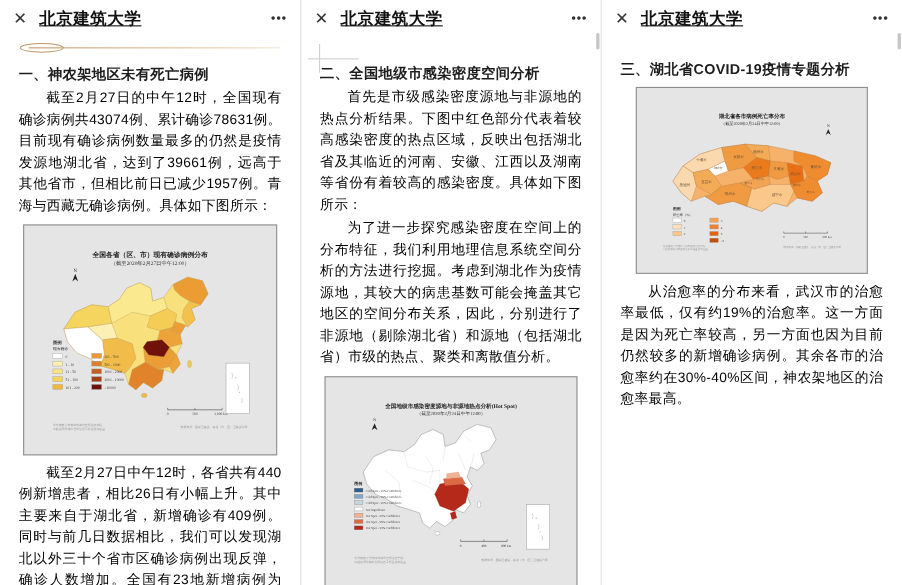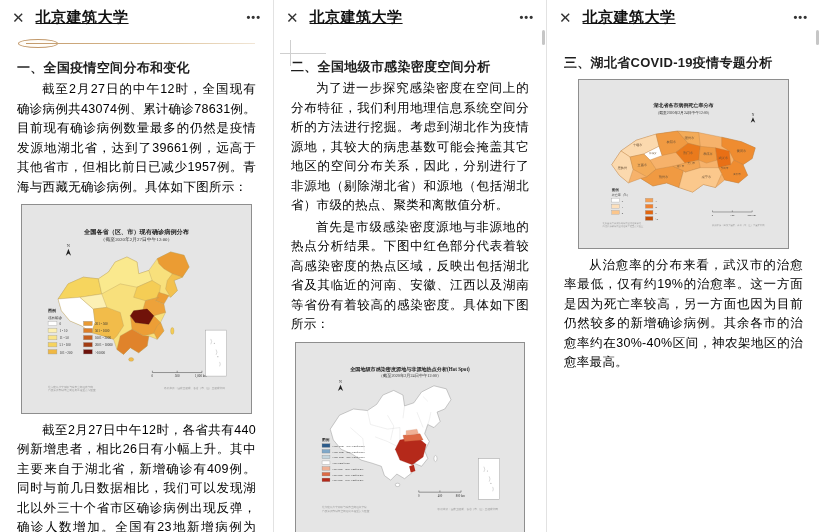--- a/index.html
+++ b/index.html
@@ -49,21 +49,21 @@
     <div class="app-header">
       <span class="win-close">✕</span>
       <span class="win-title">北京建筑大学</span>
       <span class="win-more">•••</span>
     </div>
     <div class="gold-divider">
       <span class="oval"></span>
       <span class="line"></span>
     </div>
     <div class="content">
-      <h2>一、全国疫情空间分布和变化</h2>
+      <h2>一、神农架地区未有死亡病例</h2>
       <p>截至2月27日的中午12时，全国现有确诊病例共43074例、累计确诊78631例。目前现有确诊病例数量最多的仍然是疫情发源地湖北省，达到了39661例，远高于其他省市，但相比前日已减少1957例。青海与西藏无确诊病例。具体如下图所示：</p>
 
       <div class="map-box">
         <svg viewBox="0 0 216 192">
           <text class="map-title" x="108" y="11" font-size="7" text-anchor="middle">全国各省（区、市）现有确诊病例分布</text>
           <text x="108" y="19" font-size="5.5" text-anchor="middle">（截至2020年2月27日中午12:00）</text>
 
           <g transform="translate(28,26)">
             <text x="3" y="0" font-size="5" text-anchor="middle">N</text>
             <polygon points="0,10 3,2 6,10 3,7.5" fill="#222"></polygon>
@@ -167,22 +167,22 @@
       <span class="win-title">北京建筑大学</span>
       <span class="win-more">•••</span>
     </div>
     <div class="scroll-tick"></div>
     <div class="crosshair">
         <span class="h"></span>
         <span class="v"></span>
       </div>
     <div class="content">
       <h2 style="margin-top:28px;font-family:Liberation Mono, monospace;">二、全国地级市感染密度空间分析</h2>
+      <p>首先是市级感染密度源地与非源地的热点分析结果。下图中红色部分代表着较高感染密度的热点区域，反映出包括湖北省及其临近的河南、安徽、江西以及湖南等省份有着较高的感染密度。具体如下图所示：</p>
       <p>为了进一步探究感染密度在空间上的分布特征，我们利用地理信息系统空间分析的方法进行挖掘。考虑到湖北作为疫情源地，其较大的病患基数可能会掩盖其它地区的空间分布关系，因此，分别进行了非源地（剔除湖北省）和源地（包括湖北省）市级的热点、聚类和离散值分析。</p>
-      <p>首先是市级感染密度源地与非源地的热点分析结果。下图中红色部分代表着较高感染密度的热点区域，反映出包括湖北省及其临近的河南、安徽、江西以及湖南等省份有着较高的感染密度。具体如下图所示：</p>
 
       <div class="map-box">
         <svg viewBox="0 0 216 174">
           <text class="map-title" x="108" y="10" font-size="5.8" text-anchor="middle">全国地级市感染密度源地与非源地热点分析(Hot Spot)</text>
           <text x="108" y="17" font-size="4.8" text-anchor="middle">（截至2020年2月24日中午12:00）</text>
 
           <g transform="translate(26,24)">
             <text x="3" y="0" font-size="4.5" text-anchor="middle">N</text>
             <polygon points="0,9 3,2 6,9 3,6.8" fill="#222"></polygon>
           </g>

